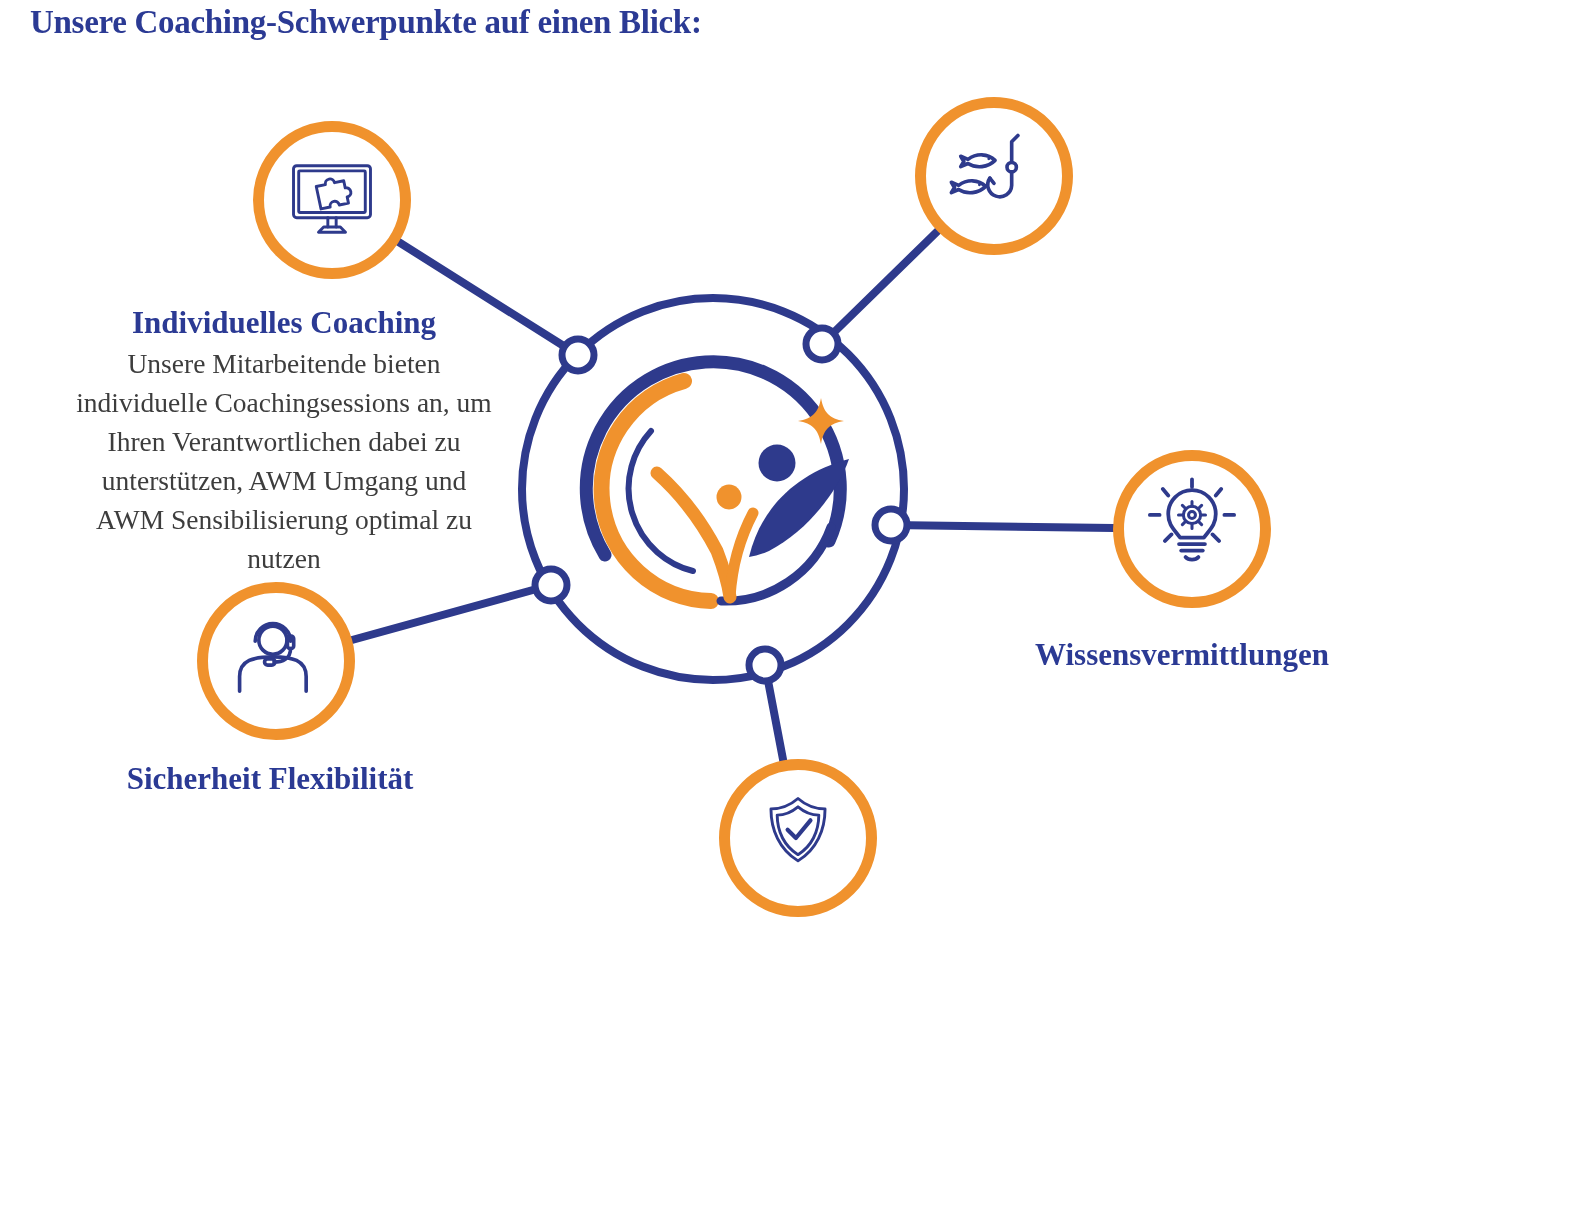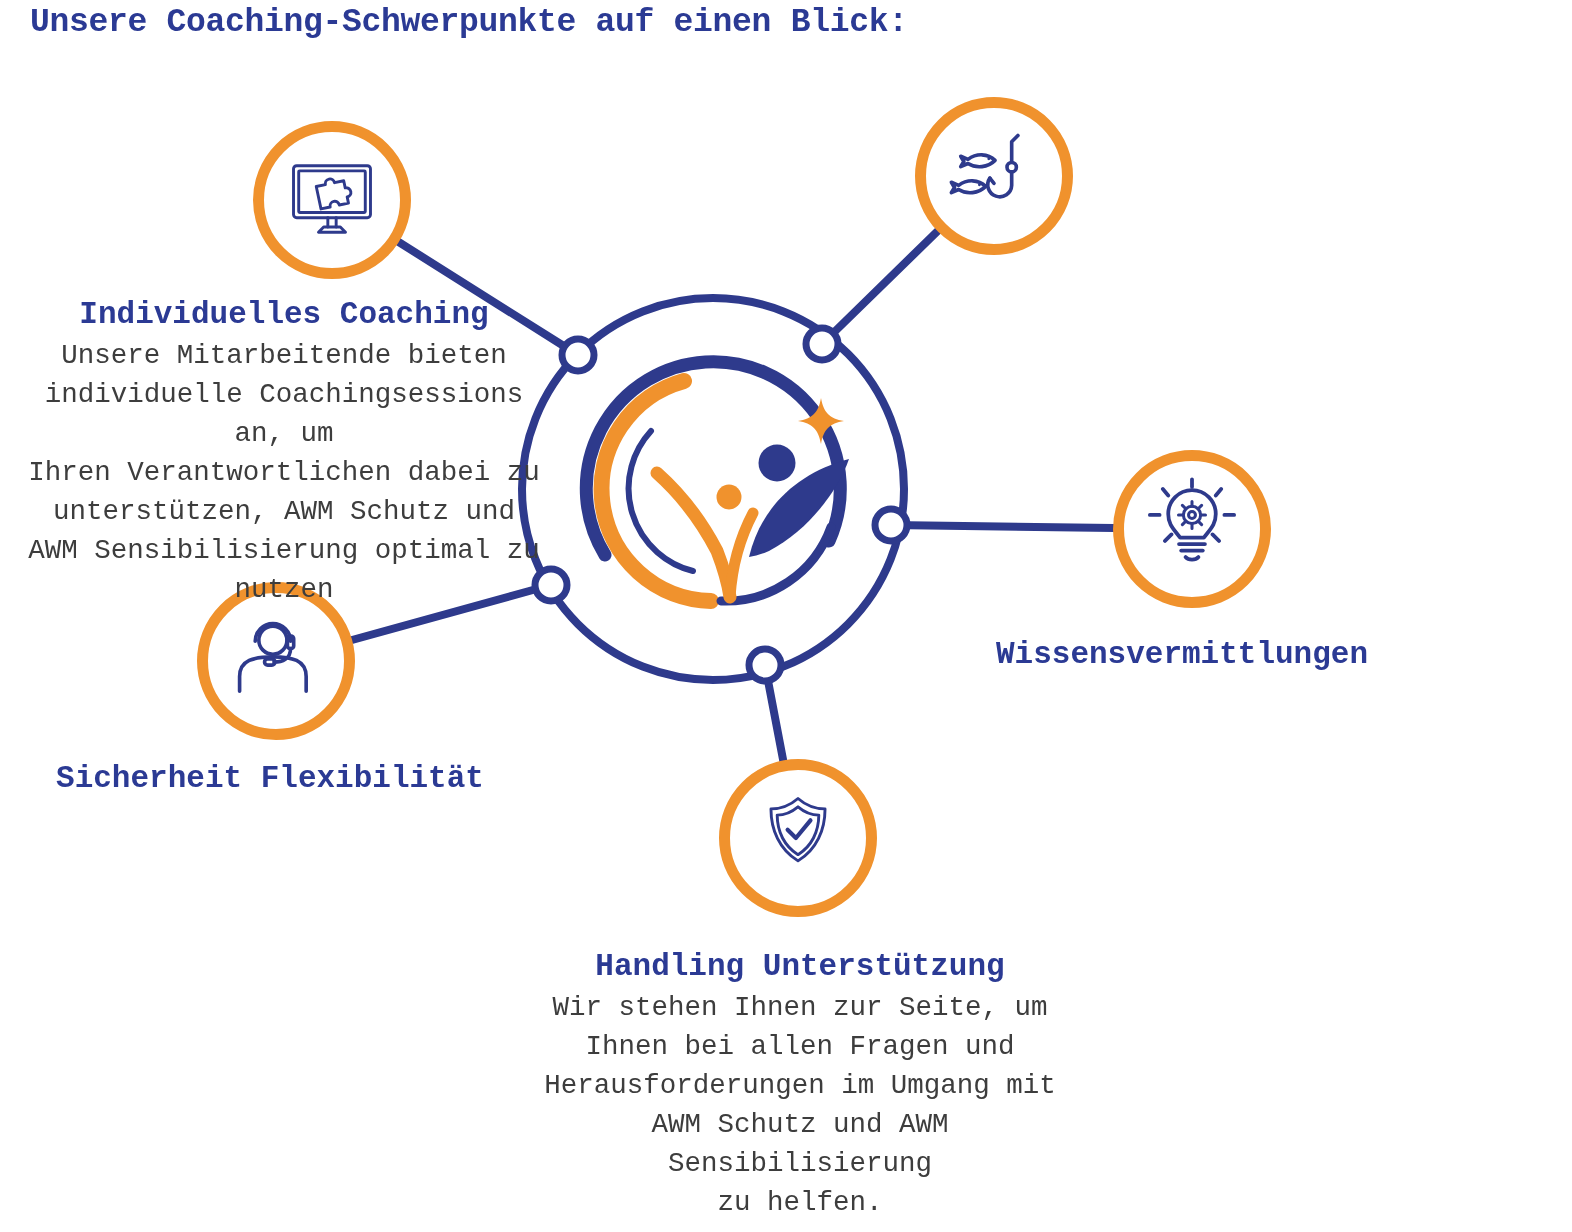--- a/index.html
+++ b/index.html
@@ -7,21 +7,21 @@
     --heading_blue: #2B3A94;
     --orange: #F0922D;
     --body_gray: #3D3D3D;
   }
   html, body { margin: 0; padding: 0; background: #ffffff; }
   .canvas {
     position: relative;
     width: 1572px;
     height: 1232px;
     background: #ffffff;
-    font-family: Liberation Mono, monospace;
+    font-family: Liberation Serif, serif;
     overflow: hidden;
   }
   .page-title {
     position: absolute;
     left: 30px;
     top: 4px;
     font-size: 33px;
     font-weight: bold;
     letter-spacing: -0.3px;
     color: var(--heading_blue);
@@ -174,42 +174,33 @@
   </div>
 
   <div class="icon-circle" style="left:719px; top:759px;">
     <svg class="spoke-icon" width="104" height="104" viewBox="0 0 100 100">
       <path class="st st-thin" d="M50,12 C58,19 67,22 76,22 C76,42 68,61 50,72 C32,61 24,42 24,22 C33,22 42,19 50,12 Z"></path>
       <path class="st st-thin" d="M50,20 C56,25 63,28 70,28 C70,44 63,58 50,66 C37,58 30,44 30,28 C37,28 44,25 50,20 Z"></path>
       <path class="st" style="stroke-width:4" d="M40,42 L48,50 L62,33"></path>
     </svg>
   </div>
 
-  <div class="spoke-text" style="left:24px; top:296px;">
+  <div class="spoke-text" style="left:24px; top:304px;">
     <div class="spoke-heading">Individuelles Coaching</div>
     <div class="spoke-body">Unsere Mitarbeitende bieten
 individuelle Coachingsessions an, um
 Ihren Verantwortlichen dabei zu
-unterstützen, AWM Schutz und
+unterstützen, AWM Umgang und
 AWM Sensibilisierung optimal zu
 nutzen</div>
   </div>
 
 
   <div class="spoke-text" style="left:922px; top:636px;">
     <div class="spoke-heading">Wissensvermittlungen</div>
   </div>
 
   <div class="spoke-text" style="left:10px; top:760px;">
     <div class="spoke-heading">Sicherheit Flexibilität</div>
   </div>
 
-  <div class="spoke-text" style="left:540px; top:948px;">
-    <div class="spoke-heading">Handling Unterstützung</div>
-    <div class="spoke-body">Wir stehen Ihnen zur Seite, um
-Ihnen bei allen Fragen und
-Herausforderungen im Umgang mit
-AWM Schutz und AWM
-Sensibilisierung
-zu helfen.</div>
-  </div>
 
 </div>
 
 </body></html>

